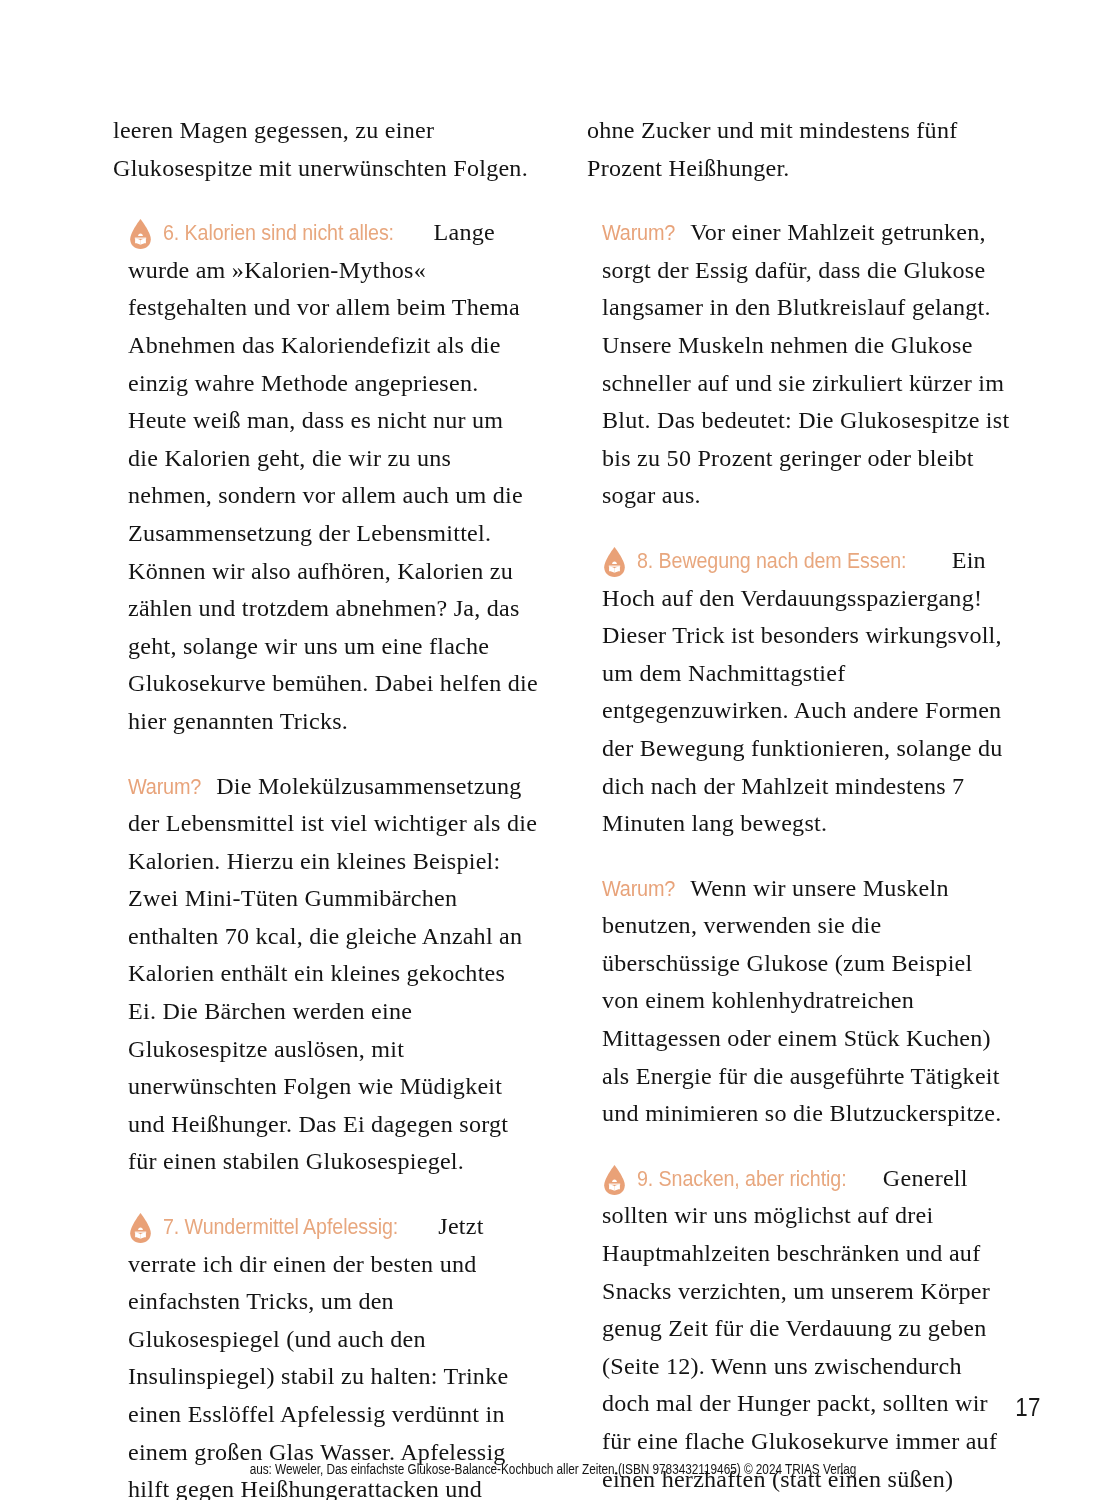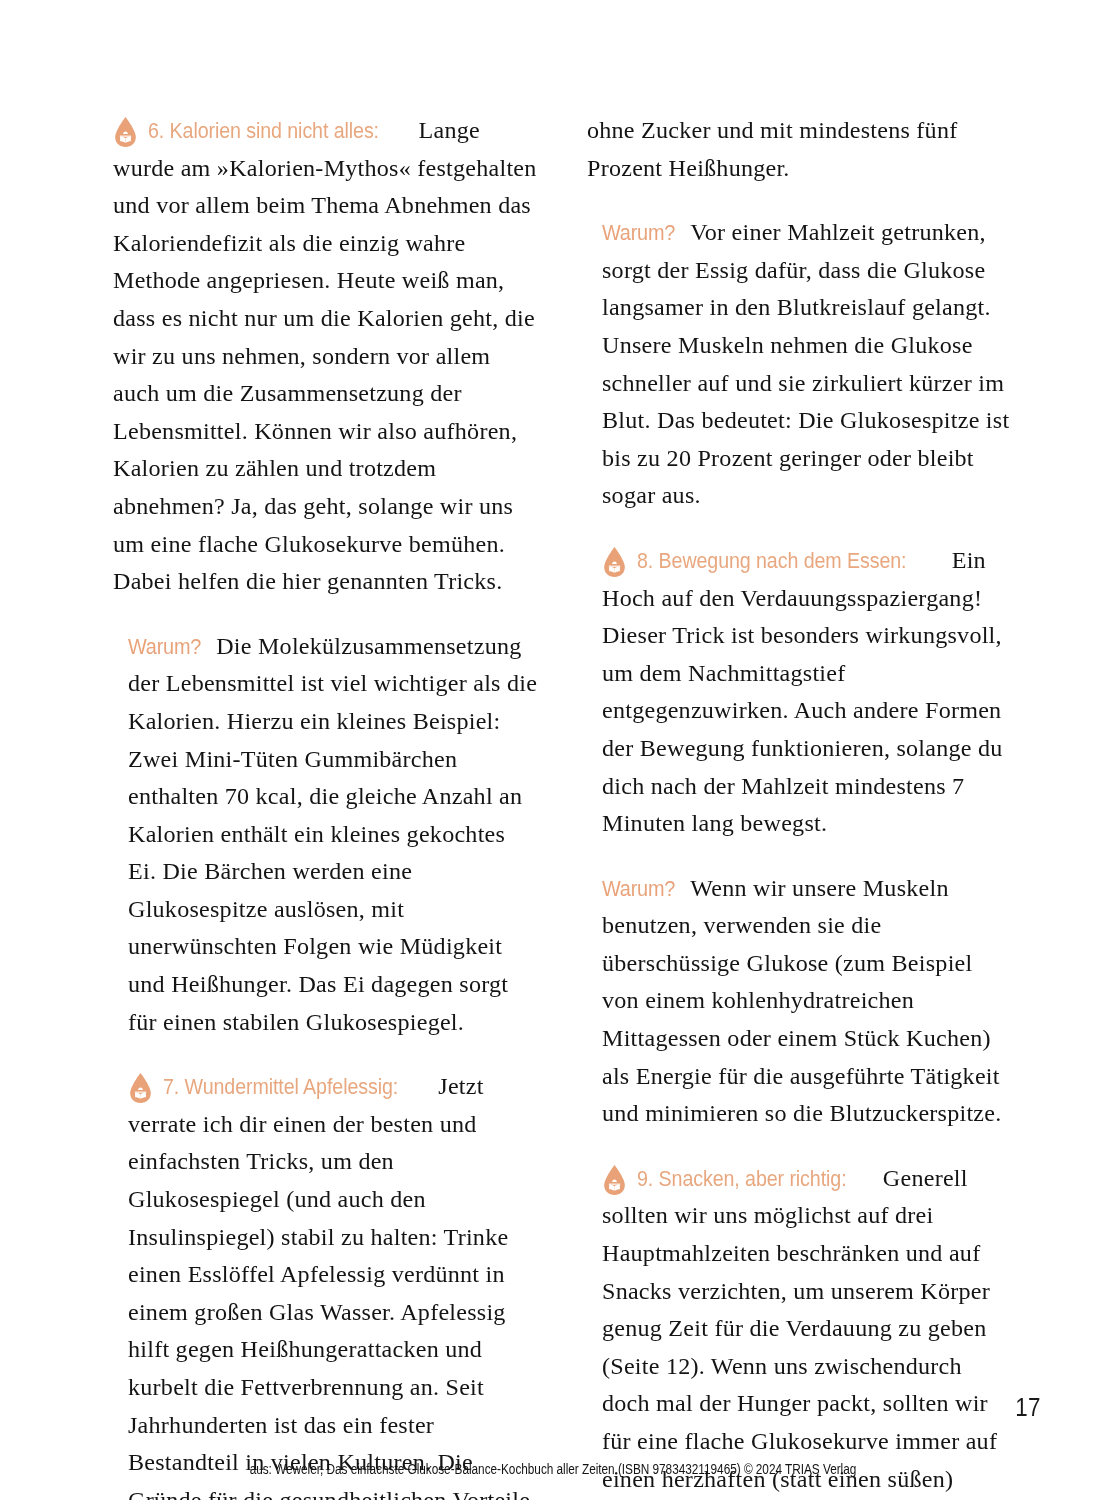--- a/index.html
+++ b/index.html
@@ -132,20 +132,21 @@
 </style>
 </head>
 <body>
 
 <div class="page">
 
   <div class="columns">
 
     <div class="column">
 
+      <p class="para">leeren Magen gegessen, zu einer Glukosespitze mit unerwünschten Folgen.</p>
 
       <p class="para has-icon">
         <span class="drop-icon">
           <svg viewBox="0 0 25 32" width="25" height="32" aria-hidden="true">
             <path d="M12.5 1 C12.5 1, 2.2 14.2, 2.2 21.2 C2.2 27, 6.8 31, 12.5 31 C18.2 31, 22.8 27, 22.8 21.2 C22.8 14.2, 12.5 1, 12.5 1 Z" fill="#e9a177"></path>
             <path d="M6.8 19.6 h11.4 v1.1 h-11.4 z" fill="#ffffff"></path>
             <path d="M7.1 20.6 c1.9 0 3.9 .5 5.4 1.6 v4.6 c-1.5 -1.1 -3.5 -1.6 -5.4 -1.6 z" fill="#ffffff"></path>
             <path d="M17.9 20.6 c-1.9 0 -3.9 .5 -5.4 1.6 v4.6 c1.5 -1.1 3.5 -1.6 5.4 -1.6 z" fill="#ffffff"></path>
             <path d="M12.5 15.5 c-1.3 0 -2.4 1.1 -2.4 2.4 h4.8 c0 -1.3 -1.1 -2.4 -2.4 -2.4 z" fill="#ffffff"></path>
           </svg>
@@ -168,21 +169,21 @@
         </span><span class="trick-head">7. Wundermittel Apfelessig:</span><span>Jetzt verrate ich dir einen der besten und einfachsten Tricks, um den Glukosespiegel (und auch den Insulinspiegel) stabil zu halten: Trinke einen Esslöffel Apfelessig verdünnt in einem großen Glas Wasser. Apfelessig hilft gegen Heißhungerattacken und kurbelt die Fettverbrennung an. Seit Jahrhunderten ist das ein fester Bestandteil in vielen Kulturen. Die Gründe für die gesundheitlichen Vorteile hat man jedoch erst in den letzten Jahren herausgefunden. Neben Apfelessig eignen sich auch andere Essigsorten</span>
       </p>
 
     </div>
 
     <div class="column">
 
       <p class="para">ohne Zucker und mit mindestens fünf Prozent Heißhunger.</p>
 
       <p class="para">
-        <span class="warum">Warum?</span><span>Vor einer Mahlzeit getrunken, sorgt der Essig dafür, dass die Glukose langsamer in den Blutkreislauf gelangt. Unsere Muskeln nehmen die Glukose schneller auf und sie zirkuliert kürzer im Blut. Das bedeutet: Die Glukosespitze ist bis zu 20 Prozent geringer oder bleibt sogar aus.</span>
+        <span class="warum">Warum?</span><span>Vor einer Mahlzeit getrunken, sorgt der Essig dafür, dass die Glukose langsamer in den Blutkreislauf gelangt. Unsere Muskeln nehmen die Glukose schneller auf und sie zirkuliert kürzer im Blut. Das bedeutet: Die Glukosespitze ist bis zu 50 Prozent geringer oder bleibt sogar aus.</span>
       </p>
 
       <p class="para has-icon">
         <span class="drop-icon">
           <svg viewBox="0 0 25 32" width="25" height="32" aria-hidden="true">
             <path d="M12.5 1 C12.5 1, 2.2 14.2, 2.2 21.2 C2.2 27, 6.8 31, 12.5 31 C18.2 31, 22.8 27, 22.8 21.2 C22.8 14.2, 12.5 1, 12.5 1 Z" fill="#e9a177"></path>
             <path d="M6.8 19.6 h11.4 v1.1 h-11.4 z" fill="#ffffff"></path>
             <path d="M7.1 20.6 c1.9 0 3.9 .5 5.4 1.6 v4.6 c-1.5 -1.1 -3.5 -1.6 -5.4 -1.6 z" fill="#ffffff"></path>
             <path d="M17.9 20.6 c-1.9 0 -3.9 .5 -5.4 1.6 v4.6 c1.5 -1.1 3.5 -1.6 5.4 -1.6 z" fill="#ffffff"></path>
             <path d="M12.5 15.5 c-1.3 0 -2.4 1.1 -2.4 2.4 h4.8 c0 -1.3 -1.1 -2.4 -2.4 -2.4 z" fill="#ffffff"></path>

